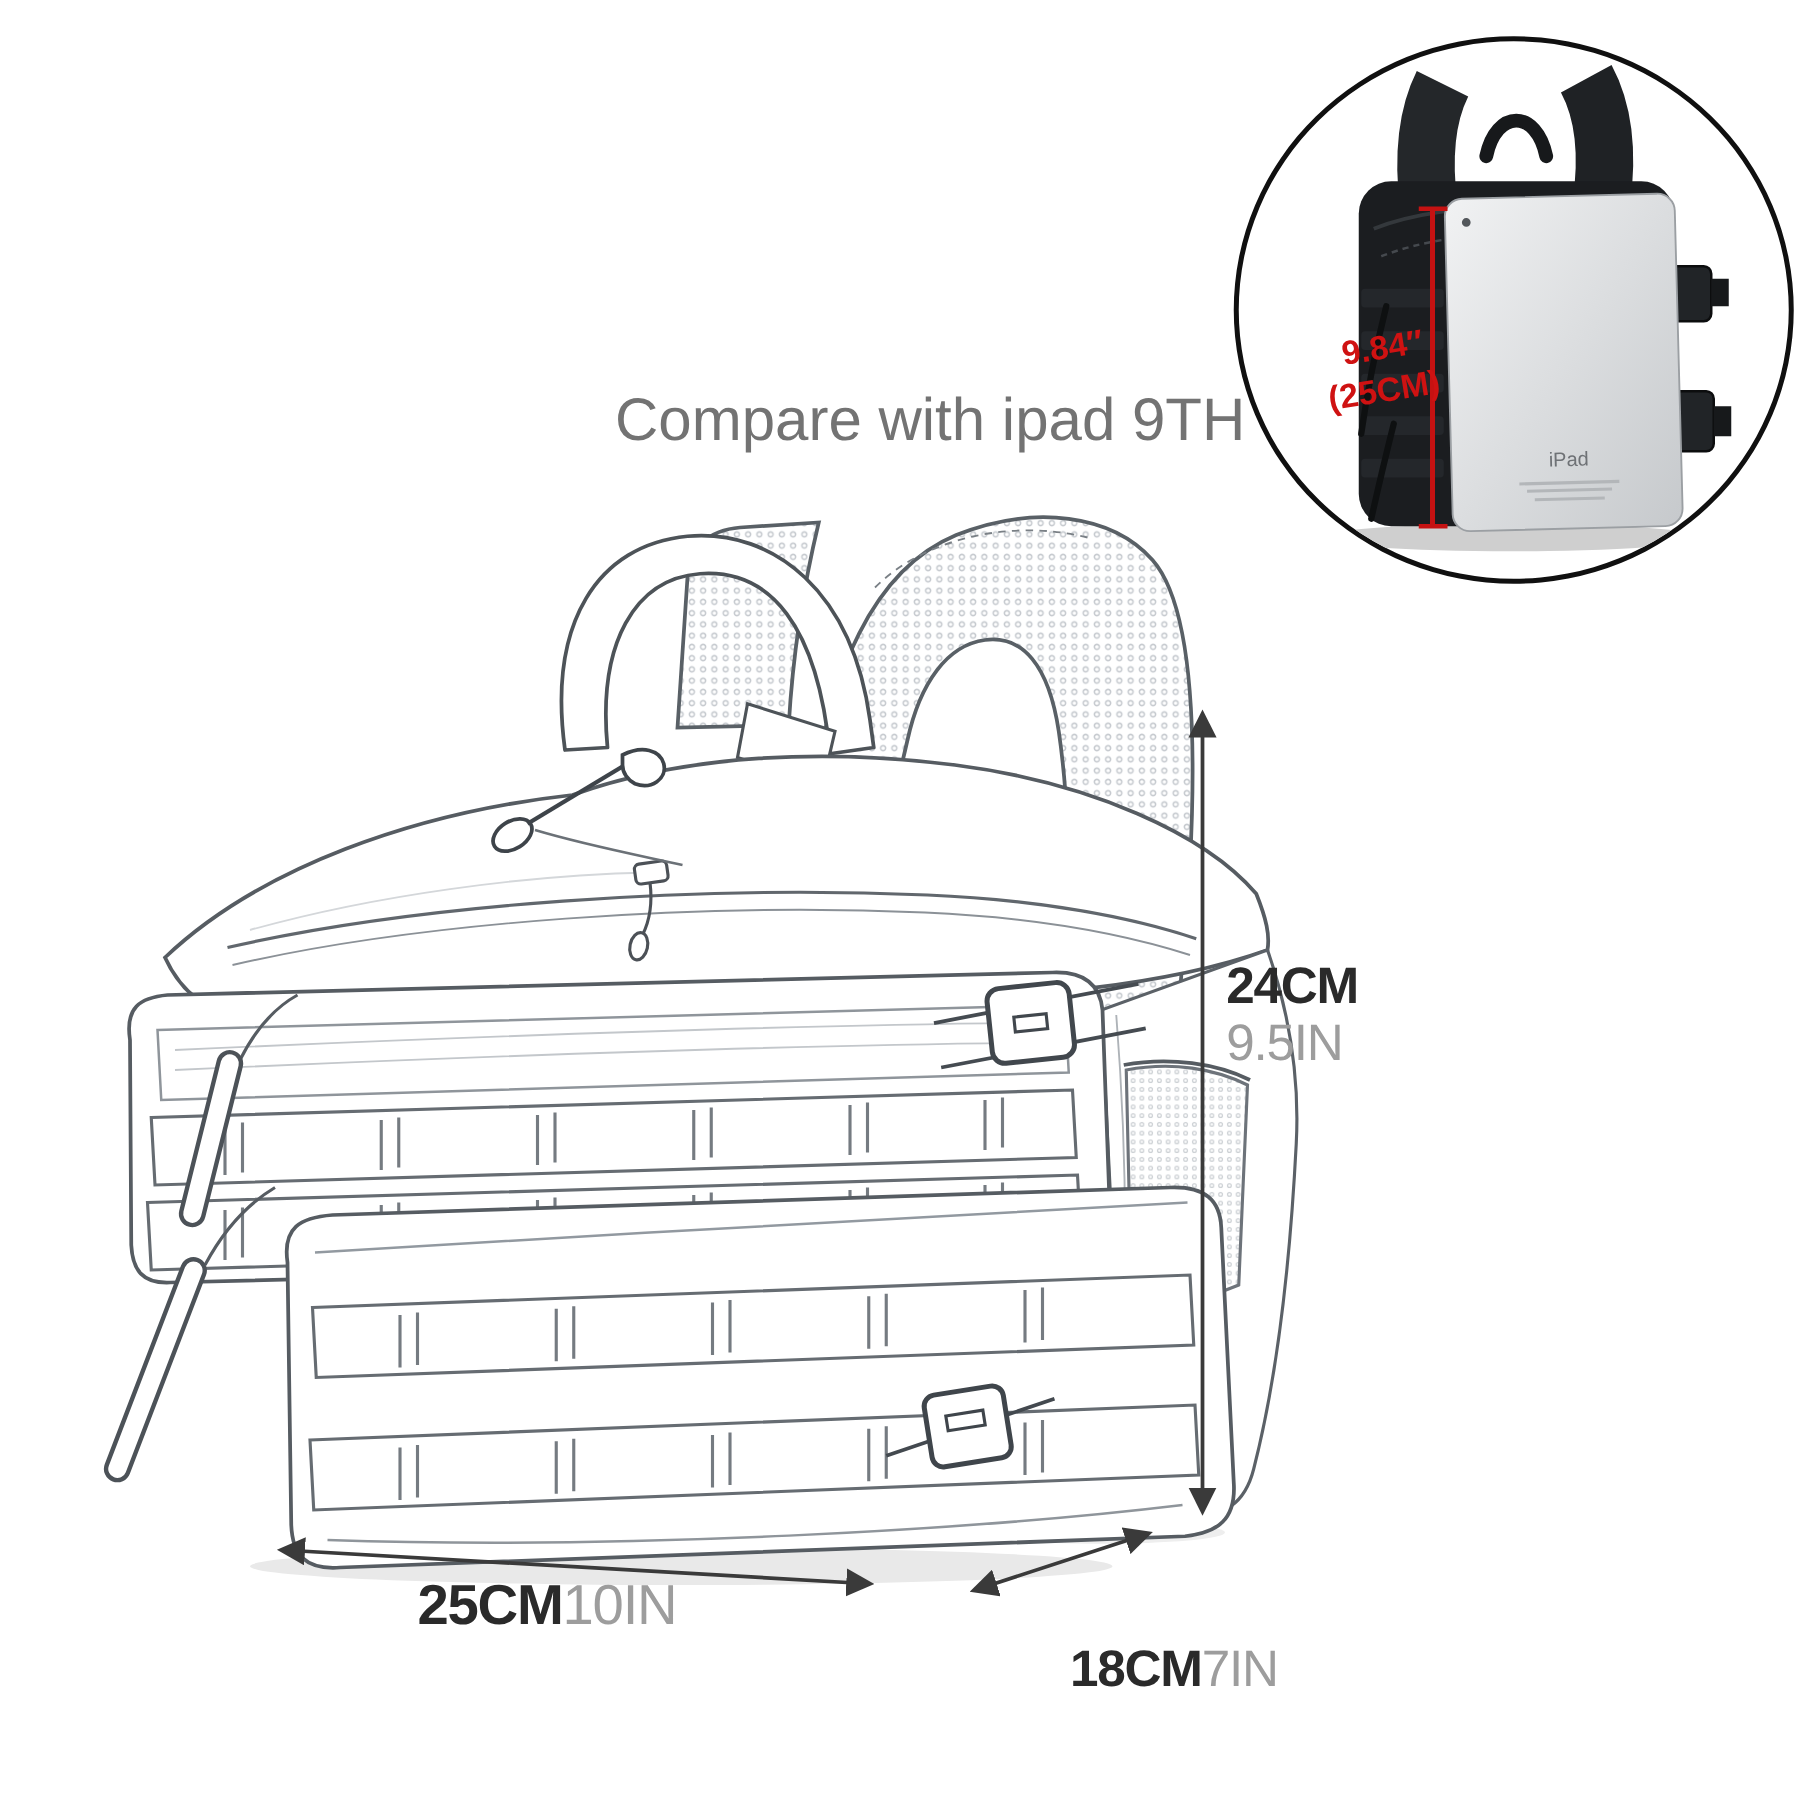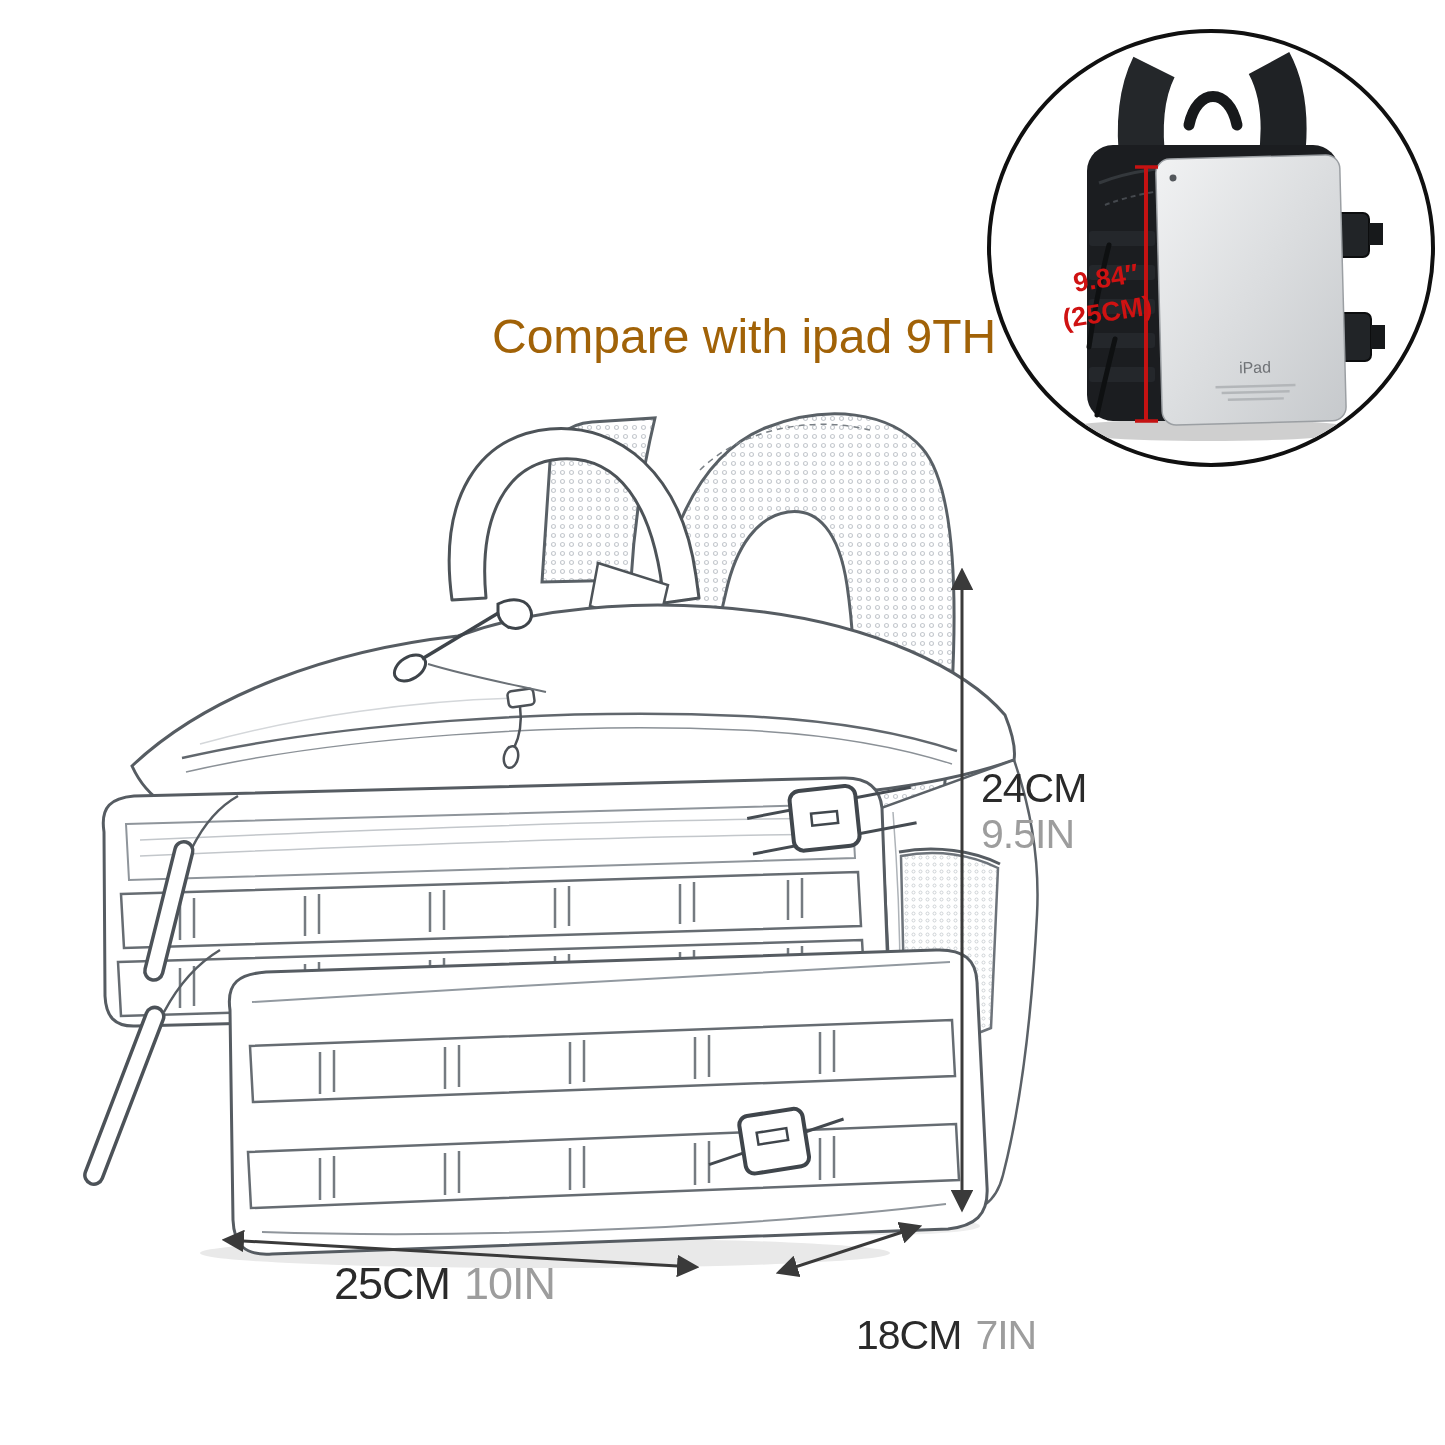--- a/index.html
+++ b/index.html
@@ -1,23 +1,23 @@
 <!DOCTYPE html>
 <html><head>
 <meta charset="utf-8">
 <style>
   html,body{margin:0;padding:0;background:#fff;}
   .stage{position:relative;width:1445px;height:1445px;background:#ffffff;overflow:hidden;
          font-family:"Liberation Sans",sans-serif;}
   .title{position:absolute;left:492px;top:309px;font-size:48px;font-weight:400;
-         color:#a16207;white-space:nowrap;letter-spacing:0px;}
+         color:#737373;white-space:nowrap;letter-spacing:0px;}
   #sketch-svg{position:absolute;left:0;top:0;width:1445px;height:1445px;}
   .dim-label{position:absolute;white-space:nowrap;letter-spacing:-1px;}
-  .cm{font-weight:400;color:#2a2a2a;text-align:right;}
-  .in{font-weight:400;color:#9d9d9d;margin-left:14px;}
+  .cm{font-weight:700;color:#2a2a2a;text-align:right;}
+  .in{font-weight:400;color:#9d9d9d;}
   #height-label{left:981px;top:766px;font-size:41px;}
   #height-label .row{display:block;line-height:1.12;}
   #width-label{left:334px;top:1258px;font-size:45px;}
   #depth-label{left:856px;top:1312px;font-size:41px;}
   .inset{position:absolute;left:987px;top:29px;width:448px;height:438px;border:4px solid #101010;
          border-radius:50%;overflow:hidden;background:#fff;box-sizing:border-box;}
   .inset svg{display:block;width:100%;height:100%;}
 </style>
 </head>
 <body>

